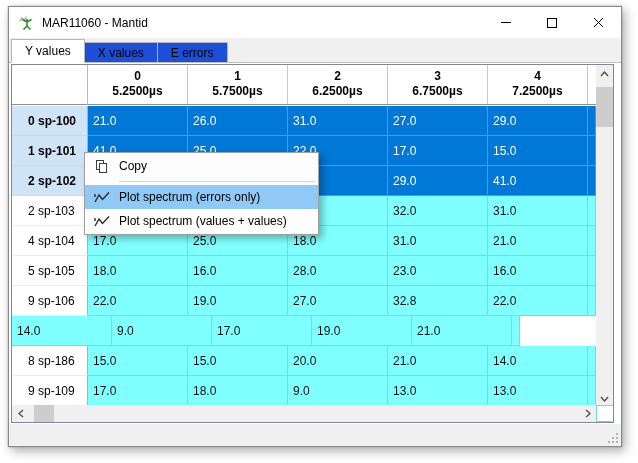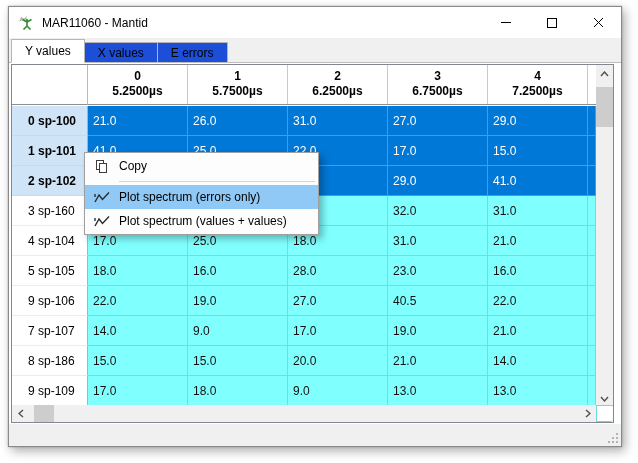--- a/index.html
+++ b/index.html
@@ -146,21 +146,21 @@
         <div class="trow sel">
           <div class="rowhdr">2 sp-102</div>
           <div class="cell"></div>
           <div class="cell"></div>
           <div class="cell"></div>
           <div class="cell">29.0</div>
           <div class="cell">41.0</div>
           <div class="cell sliver"></div>
         </div>
         <div class="trow">
-          <div class="rowhdr">3 sp-160</div>
+          <div class="rowhdr">2 sp-103</div>
           <div class="cell"></div>
           <div class="cell"></div>
           <div class="cell"></div>
           <div class="cell">32.0</div>
           <div class="cell">31.0</div>
           <div class="cell sliver"></div>
         </div>
         <div class="trow">
           <div class="rowhdr">4 sp-104</div>
           <div class="cell">17.0</div>
@@ -177,26 +177,25 @@
           <div class="cell">28.0</div>
           <div class="cell">23.0</div>
           <div class="cell">16.0</div>
           <div class="cell sliver"></div>
         </div>
         <div class="trow">
           <div class="rowhdr">9 sp-106</div>
           <div class="cell">22.0</div>
           <div class="cell">19.0</div>
           <div class="cell">27.0</div>
-          <div class="cell">40.5</div>
+          <div class="cell">32.8</div>
           <div class="cell">22.0</div>
           <div class="cell sliver"></div>
         </div>
         <div class="trow">
-          <div class="rowhdr">7 sp-107</div>
           <div class="cell">14.0</div>
           <div class="cell">9.0</div>
           <div class="cell">17.0</div>
           <div class="cell">19.0</div>
           <div class="cell">21.0</div>
           <div class="cell sliver"></div>
         </div>
         <div class="trow">
           <div class="rowhdr">8 sp-186</div>
           <div class="cell">15.0</div>

